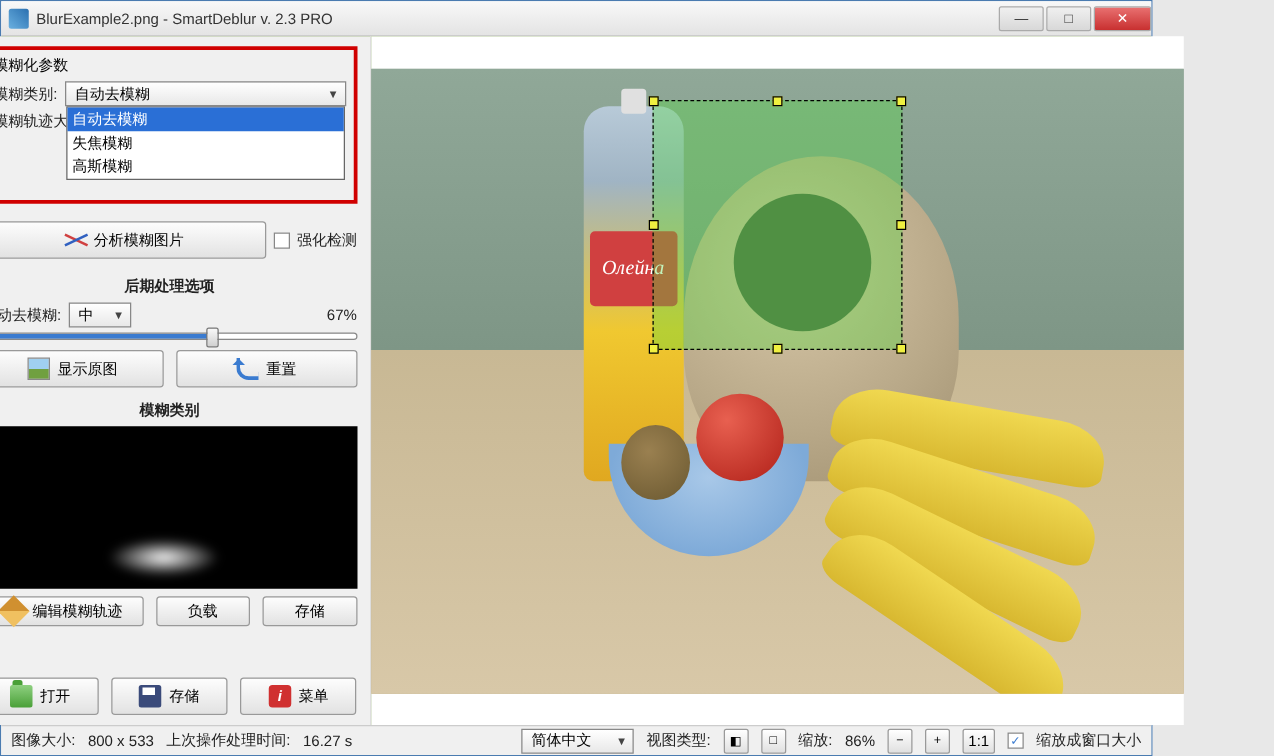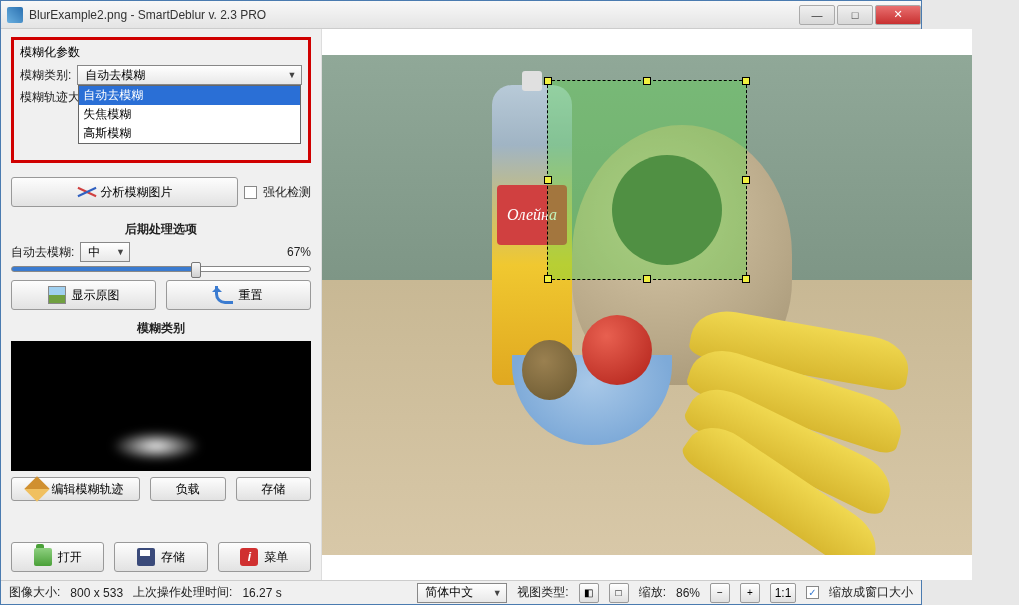--- a/index.html
+++ b/index.html
@@ -7,21 +7,21 @@
 
 .window { width: 922px; height: 605px; background: #fff; border: 1px solid #4a7bb0; display: flex; flex-direction: column; }
 
 .titlebar { height: 28px; background: linear-gradient(#f8f8f8,#e4e4e4); display: flex; align-items: center; padding: 0 0 0 6px; border-bottom: 1px solid #ccc; }
 .titlebar .ticon { width:16px; height:16px; background: linear-gradient(45deg,#6ab0e0,#2a70b0); margin-right:6px; border-radius:2px; }
 .titlebar .title { flex:1; color:#333; }
 .titlebar .winbtns { display:flex; }
 .winbtn { width:36px; height:20px; margin-left:2px; background:linear-gradient(#f0f0f0,#d8d8d8); border:1px solid #aaa; border-radius:2px; display:flex; align-items:center; justify-content:center; color:#333; font-size:11px; }
 .winbtn.close { background:linear-gradient(#e97070,#c83030); color:#fff; width:46px; }
 
-.body { flex:1; display:flex; background:#4d7c0f; }
+.body { flex:1; display:flex; background:#4d7c0f;justify-content:center; }
 
 .leftpanel { width:330px; padding:8px 10px; display:flex; flex-direction:column; gap:10px; background:#f0f0f0; border-right:1px solid #ddd; }
 
 .group { background:#f0f0f0; }
 .group .gtitle { text-align:center; font-weight:bold; color:#222; margin-bottom:4px; }
 .redbox { border:3px solid #d00000; padding:4px 6px 50px 6px; position:relative; }
 
 .row { display:flex; align-items:center; gap:6px; margin:4px 0; }
 .lbl { color:#222; white-space:nowrap; }
 

